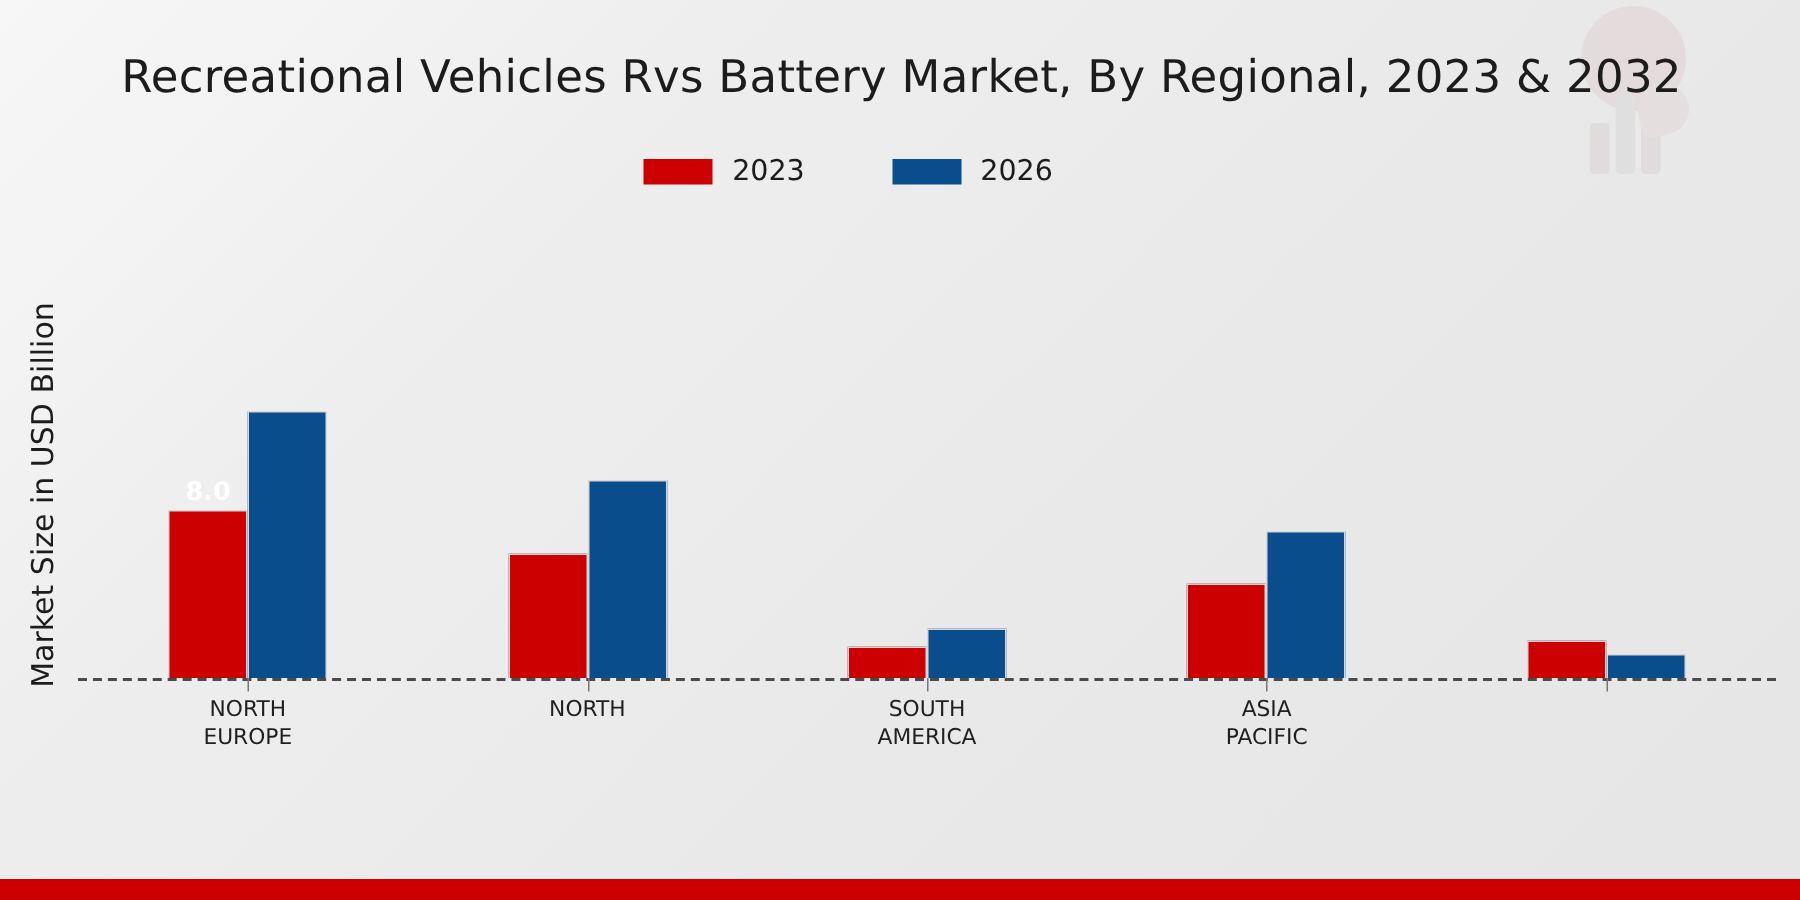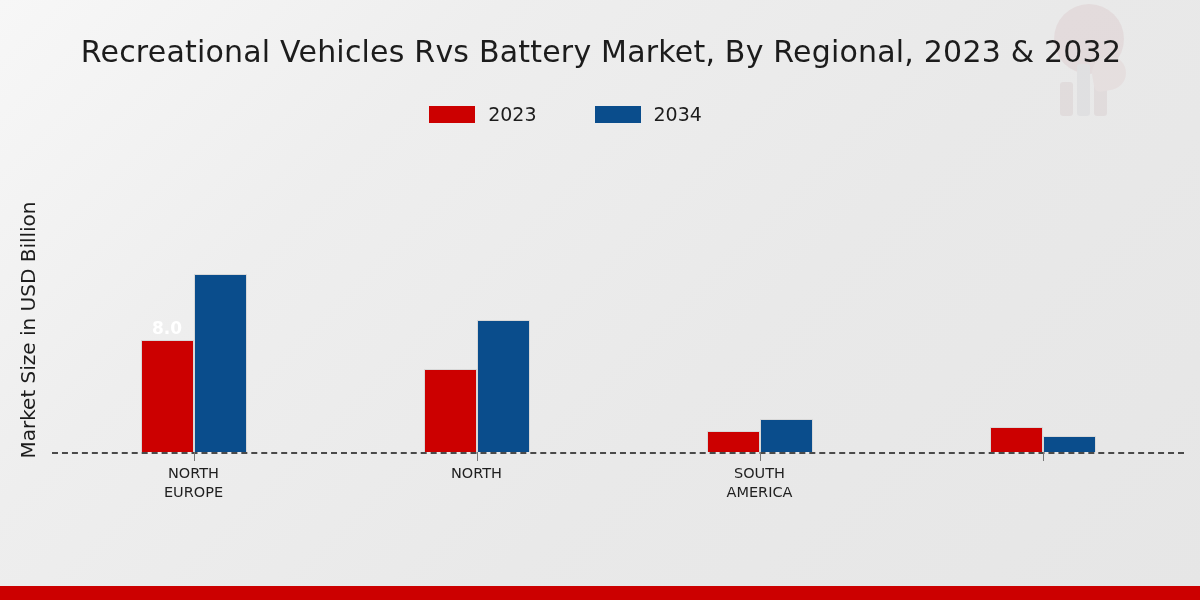--- a/index.html
+++ b/index.html
@@ -133,21 +133,21 @@
 
   <div class="title">Recreational Vehicles Rvs Battery Market, By Regional, 2023 &amp; 2032</div>
 
   <div class="legend">
     <div class="legend-item">
       <span class="legend-swatch" style="background:#cc0000"></span>
       <span class="legend-label">2023</span>
     </div>
     <div class="legend-item">
       <span class="legend-swatch" style="background:#0a4d8c"></span>
-      <span class="legend-label">2034</span>
+      <span class="legend-label">2026</span>
     </div>
   </div>
 
   <div class="ylabel">Market Size in USD Billion</div>
 
   <div id="plot">
     <div class="baseline"></div>
     <div class="groups" id="groups">
         <div class="group">
           <div class="bars">
@@ -172,20 +172,29 @@
           <div class="bars">
             <div class="bar red" style="height: 21px; background: rgb(204, 0, 0);"></div>
             <div class="bar blue" style="height: 33px; background: rgb(10, 77, 140);"></div>
           </div>
           <div class="tick"></div>
           <div class="cat-label">SOUTH
 AMERICA</div>
         </div>
         <div class="group">
           <div class="bars">
+            <div class="bar red" style="height: 63px; background: rgb(204, 0, 0);"></div>
+            <div class="bar blue" style="height: 98px; background: rgb(10, 77, 140);"></div>
+          </div>
+          <div class="tick"></div>
+          <div class="cat-label">ASIA
+PACIFIC</div>
+        </div>
+        <div class="group">
+          <div class="bars">
             <div class="bar red" style="height: 25px; background: rgb(204, 0, 0);"></div>
             <div class="bar blue" style="height: 16px; background: rgb(10, 77, 140);"></div>
           </div>
           <div class="tick"></div>
         </div>
       </div>
   </div>
 
   <div class="footer-bar"></div>
 </div>

